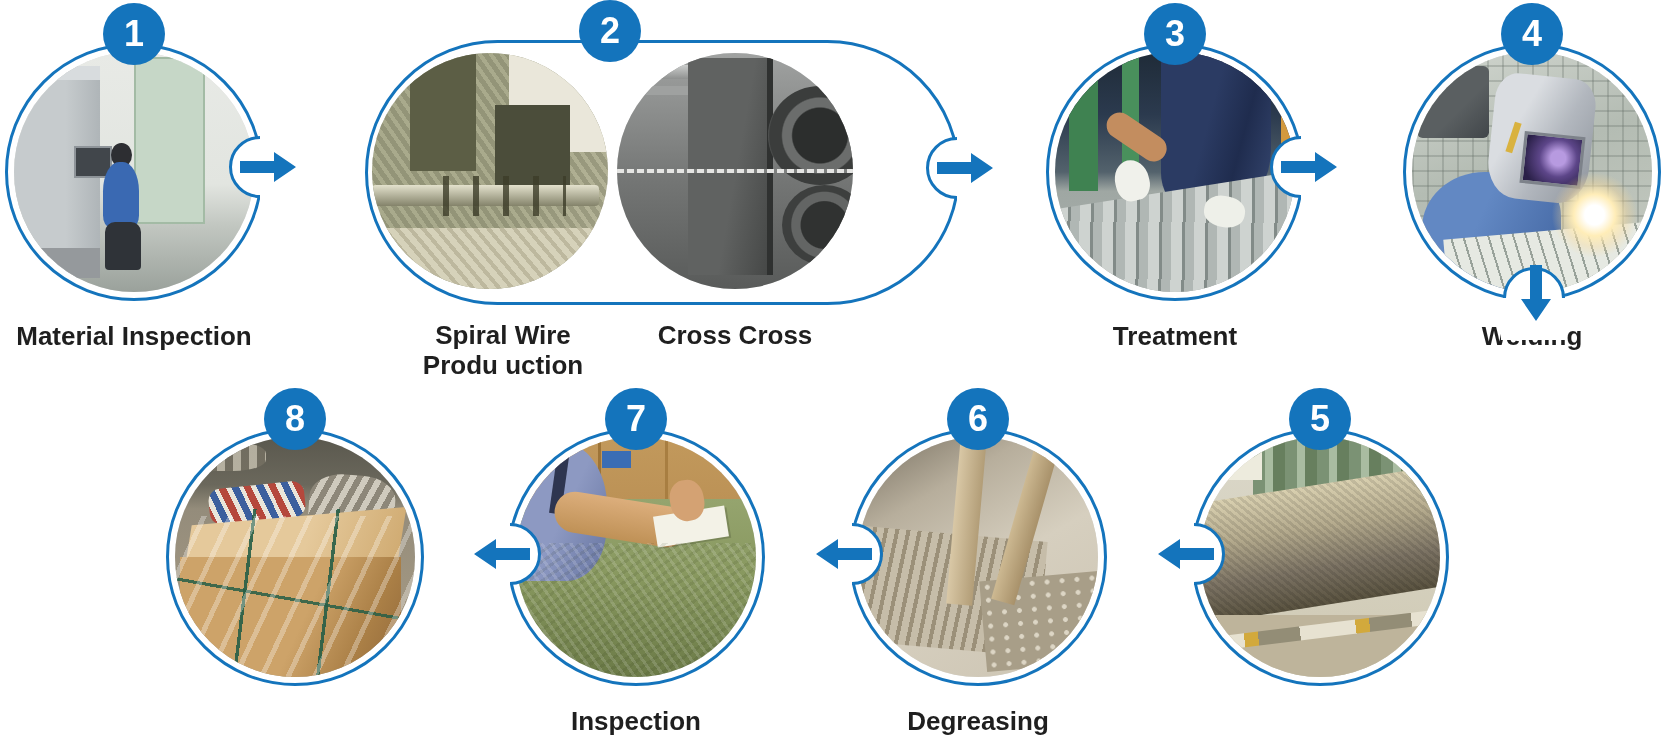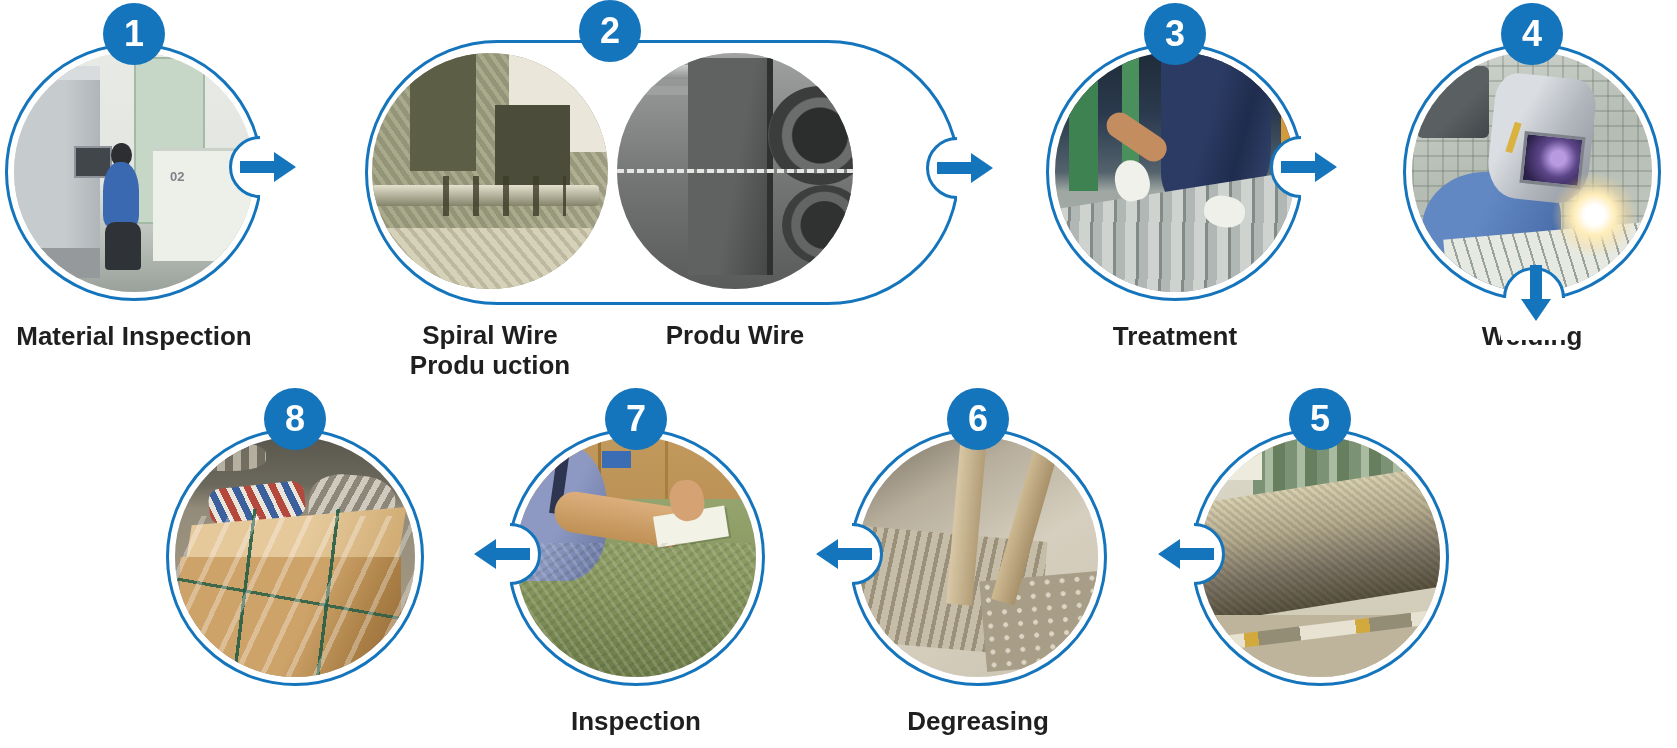--- a/index.html
+++ b/index.html
@@ -41,21 +41,21 @@
   
   .arrow{position:absolute;width:56px;height:30px;z-index:6;fill:var(--blue);}
   .arrow-right{left:235px;top:109px;}
   .arrow-left{left:-33px;top:111px;transform:rotate(180deg);}
   .arrow-down{left:105px;top:235px;transform:rotate(90deg);}
   .pill .arrow{left:572px;top:113px;}
   
   .label{position:absolute;top:278px;left:50%;transform:translateX(-50%);width:340px;
     text-align:center;font-size:26px;font-weight:700;line-height:30px;color:var(--text);z-index:2;}
   .pill .label{top:280px;}
-  .pill .label-a{left:125px;}
+  .pill .label-a{left:138px;}
   .pill .label-b{left:370px;}
   
   #step1{left:5px;top:43px;width:258px;height:258px;}
   #step2{left:365px;top:40px;width:595px;height:265px;}
   #step3{left:1046px;top:43px;width:258px;height:258px;}
   #step4{left:1403px;top:43px;width:258px;height:258px;}
   #step5{left:1191px;top:428px;width:258px;height:258px;}
   #step6{left:849px;top:428px;width:258px;height:258px;}
   #step7{left:507px;top:428px;width:258px;height:258px;}
   #step8{left:166px;top:428px;width:258px;height:258px;}
@@ -66,23 +66,20 @@
 
 <div id="canvas">
 
   <div class="node" id="step1">
     <div class="circle">
       <div class="photo">
         <div style="inset:0;background:linear-gradient(180deg,#e8eae6 0%,#e2e5e0 55%,#c2c7c1 72%,#9aa19b 100%);"></div>
         <div style="left:0;top:6%;width:36%;height:88%;background:linear-gradient(90deg,#c6cbcd 0 60%,#afb5b8);box-shadow:inset 0 14px 0 #d8dcde, inset 0 -30px 0 #95999c;"></div>
         <div style="left:50%;top:2%;width:28%;height:68%;background:#c6d7c7;border:2px solid #a3bba5;"></div>
         <div style="left:25%;top:39%;width:14%;height:12%;background:#41464b;border:2px solid #8e9499;"></div>
-        <div style="left:58%;top:40%;width:44%;height:46%;background:#edefe9;border-top:3px solid #ccd2c9;">
-          <span class="machine-tag">02</span>
-        </div>
         <div style="left:40.5%;top:38%;width:8.5%;height:10%;background:#2d2e32;border-radius:50%;"></div>
         <div style="left:37%;top:46%;width:15%;height:27%;background:#3a69b2;border-radius:45% 45% 18% 18%;"></div>
         <div style="left:38%;top:71%;width:15%;height:20%;background:#2f3338;border-radius:10px 10px 4px 4px;"></div>
       </div>
     </div>
     <div class="notch notch-right"></div>
     <div class="cover cover-right"></div>
     <svg class="arrow arrow-right" viewBox="0 0 56 30">
         <path d="M0,9 H34 V0 L56,15 L34,30 V21 H0 Z"></path>
       </svg>
@@ -114,21 +111,21 @@
     <div class="cover"></div>
     <svg class="arrow" viewBox="0 0 56 30">
         <path d="M0,9 H34 V0 L56,15 L34,30 V21 H0 Z"></path>
       </svg>
     <div class="badge">2</div>
     <div class="label label-a">
       <div>Spiral Wire</div>
       <div>Produ uction</div>
     </div>
     <div class="label label-b">
-      <div>Produ Wire</div>
+      <div>Cross Cross</div>
     </div>
   </div>
 
   <div class="node" id="step3">
     <div class="circle">
       <div class="photo">
         <div style="inset:0;background:linear-gradient(180deg,#1f2b38 0%,#2b3a4e 26%,#53626c 50%,#9fa7a3 58%,#adb3af 100%);"></div>
         <div style="left:6%;top:0;width:12%;height:58%;background:#3f8251;"></div>
         <div style="left:28%;top:0;width:7%;height:50%;background:#49905c;"></div>
         <div style="left:44%;top:-6%;width:46%;height:70%;background:linear-gradient(105deg,#2b3b63 0 45%,#1f2c4e 70%,#35466f);border-radius:0 0 34% 20%;"></div>

